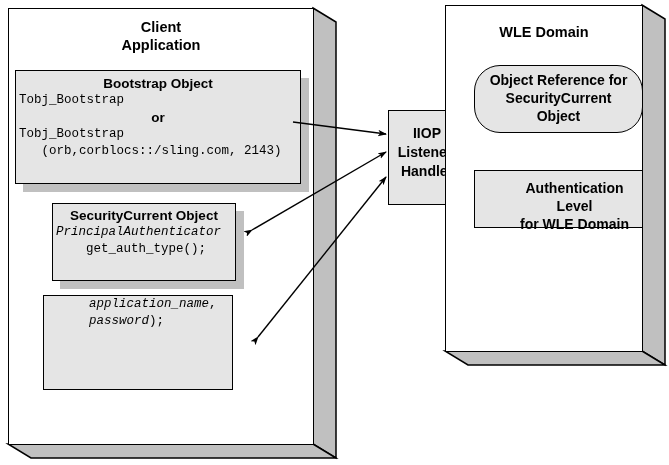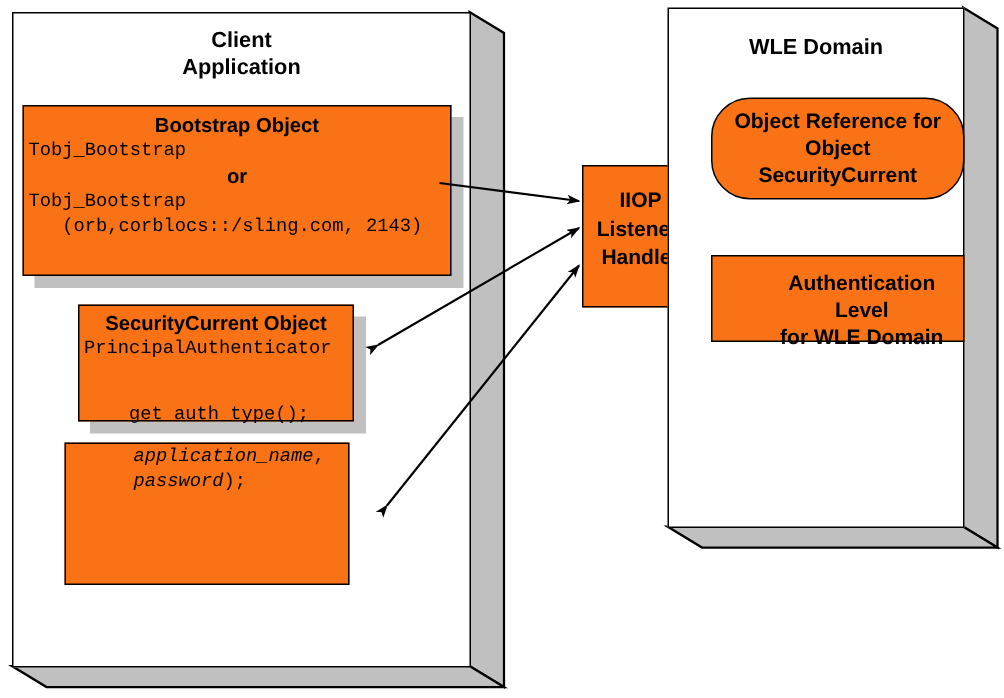--- a/index.html
+++ b/index.html
@@ -13,21 +13,21 @@
   
   .panel3d{position:absolute;}
   .panel-face{
     position:absolute;left:0;top:0;
     background:#ffffff;border:1.5px solid #000000;
     box-sizing:border-box;
   }
 
   .box{
     position:absolute;box-sizing:border-box;
-    background:#f97316;border:1.5px solid #000000;
+    background:#e5e5e5;border:1.5px solid #000000;
   }
   .shadow{
     position:absolute;background:#c0c0c0;
   }
 
   .title{
     text-align:center;font-weight:bold;font-size:14.5px;line-height:18px;
     letter-spacing:0px;
   }
   .boxtitle{
@@ -72,22 +72,22 @@
       <div class="boxtitle" style="margin-top:4px;">Bootstrap Object</div>
       <div class="mono" style="margin-left:3px;">Tobj_Bootstrap</div>
       <div class="orword">or</div>
       <div class="mono" style="margin-left:3px;">Tobj_Bootstrap</div>
       <div class="mono" style="margin-left:3px;">   (orb,corblocs::/sling.com, 2143)</div>
     </div>
 
     <div class="shadow" style="left:52px;top:203px;width:184px;height:78px;"></div>
     <div class="box" style="left:44px;top:195px;width:184px;height:78px;">
       <div class="boxtitle" style="margin-top:3px;">SecurityCurrent Object</div>
-      <div class="mono" style="margin-left:3px;">PrincipalAuthenticator</div>
-      <div class="mono" style="margin-left:3px;margin-top:27px;">    get_auth_type();</div>
+      <div class="mono" style="margin-left:3px;font-style:italic;">PrincipalAuthenticator</div>
+      <div class="mono" style="margin-left:3px;">    get_auth_type();</div>
     </div>
 
     <div class="box" style="left:35px;top:287px;width:190px;height:95px;">
       <div class="mono" style="margin-left:45px;"><i>application_name</i><span>,</span></div>
       <div class="mono" style="margin-left:45px;"><i>password</i><span>);</span></div>
     </div>
   </div>
 
   <div class="box" style="left:388px;top:110px;width:78px;height:95px;">
     <div class="iiop-text" style="margin-top:13px;">
@@ -102,22 +102,22 @@
       <polygon points="197,0 220,14 220,360 197,346" fill="#c0c0c0" stroke="#000000" stroke-width="1.5"></polygon>
       <polygon points="0,346 197,346 220,360 23,360" fill="#c0c0c0" stroke="#000000" stroke-width="1.5"></polygon>
     </svg>
     <div class="panel-face" style="width:198px;height:347px;"></div>
 
     <div class="title" style="left:0;top:18px;width:198px;position:absolute;">WLE Domain</div>
 
     <div class="box" style="left:29px;top:60px;width:169px;height:68px;border-radius:26px;">
       <div class="rbox-text" style="margin-top:5px;">
         <div>Object Reference for</div>
+        <div>SecurityCurrent</div>
         <div>Object</div>
-        <div>SecurityCurrent</div>
       </div>
     </div>
 
     <div class="box" style="left:29px;top:165px;width:169px;height:58px;padding-left:32px;">
       <div class="rbox-text" style="margin-top:8px;">
         <div>Authentication Level</div>
         <div>for WLE Domain</div>
       </div>
     </div>
   </div>

